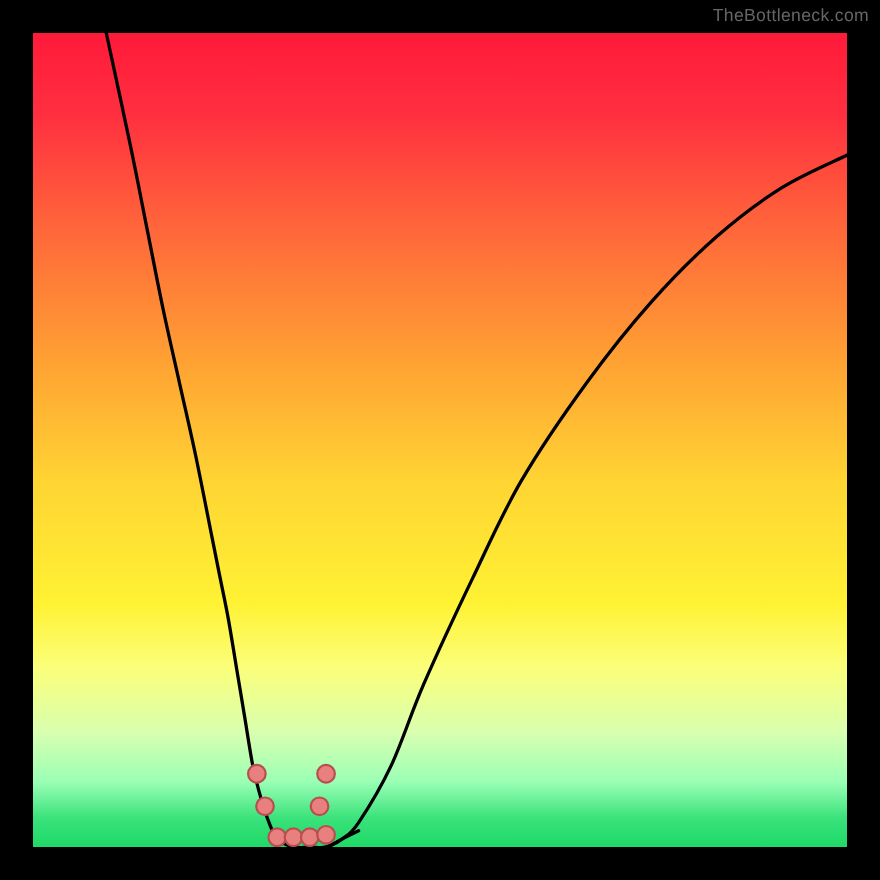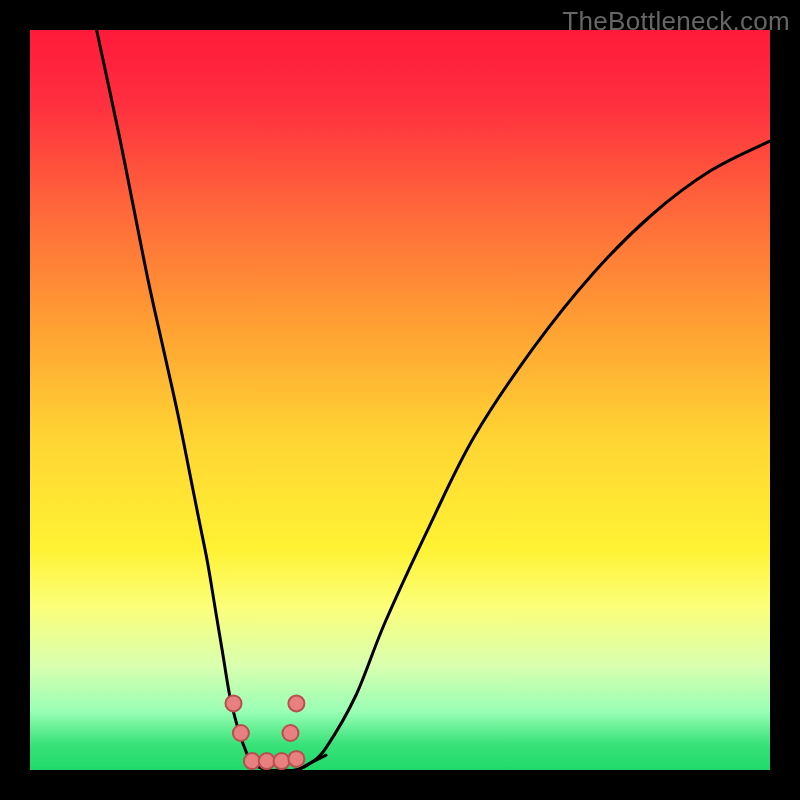--- a/index.html
+++ b/index.html
@@ -32,21 +32,21 @@
     left: 0;
     top: 0;
     width: 100%;
     height: 100%;
   }
   .watermark {
     position: absolute;
     top: 6px;
     right: 10px;
     color: #666;
-    font-size: 26px;
+    font-size: 16px;
     font-weight: 500;
     letter-spacing: 0.3px;
   }
   svg.curves {
     position: absolute;
     left: 0;
     top: 0;
   }
 </style>
 </head>

